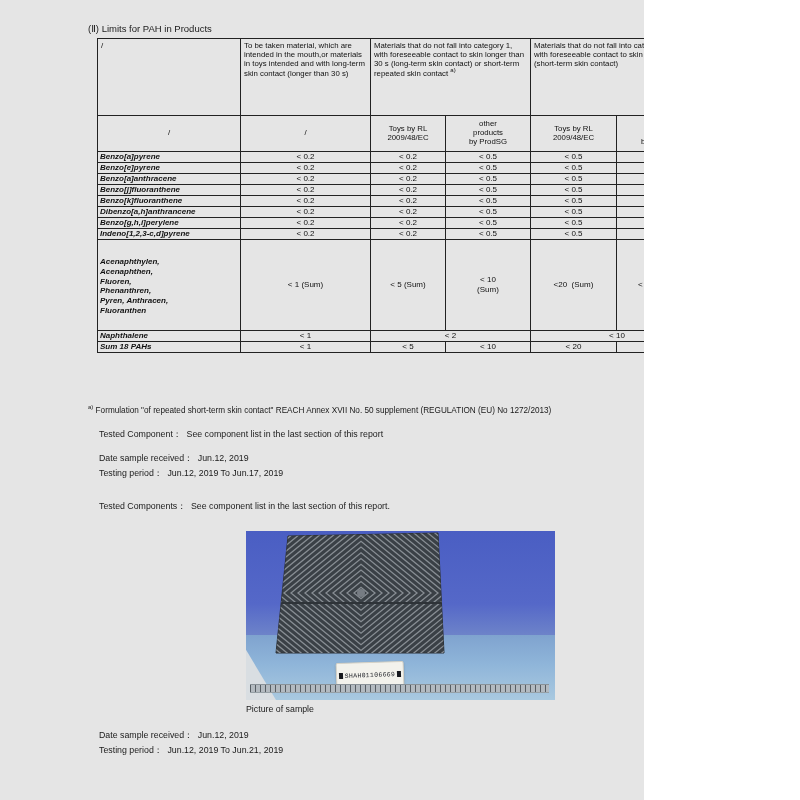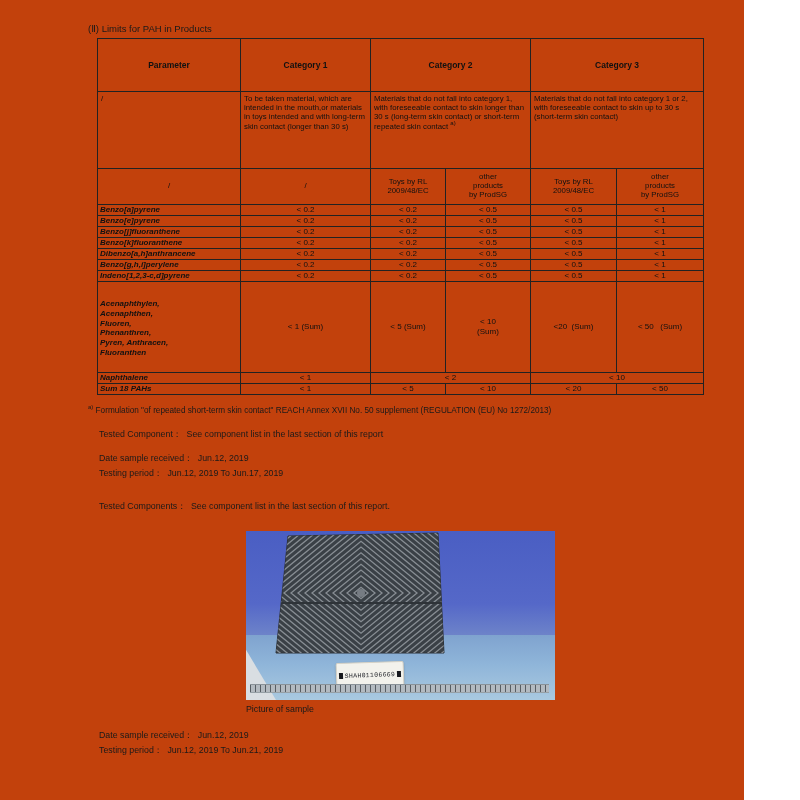--- a/index.html
+++ b/index.html
@@ -1,16 +1,16 @@
 <!DOCTYPE html>
 <html style="--wall: #4a5ec3; --surface: #8fb5d9; --tile: #3a4046; --tile_lines: #878d93; --label_bg: #f3f2ec;"><head>
 <meta charset="utf-8">
 <style>
   html,body{margin:0;padding:0;background:#ffffff;}
-  #page{position:relative;width:744px;height:800px;background:#c2410c;overflow:hidden;
+  #page{position:relative;width:644px;height:800px;background:#e5e5e5;overflow:hidden;
         font-family:"Liberation Sans",sans-serif;color:#1a1a1a;}
 
   .doc-title{position:absolute;left:88px;top:23px;font-size:9.5px;}
 
   table.pah{position:absolute;left:97px;top:38px;width:606px;border-collapse:collapse;
             table-layout:fixed;color:#111;}
   table.pah td{border:1px solid #222;overflow:hidden;}
   tr.h1 td{height:50px;font-size:8.5px;font-weight:bold;text-align:center;vertical-align:middle;}
   tr.desc td{height:72px;font-size:7.8px;line-height:1.18;vertical-align:top;text-align:left;
              padding:2px 3px;}
@@ -58,26 +58,20 @@
   <table class="pah">
     <colgroup>
       <col style="width:143px">
         <col style="width:130px">
         <col style="width:75px">
       <col style="width:85px">
         <col style="width:86px">
         <col style="width:87px">
     </colgroup>
     <tbody id="tb">
-      <tr class="h1">
-        <td>Parameter</td>
-        <td>Category 1</td>
-        <td colspan="2">Category 2</td>
-        <td colspan="2">Category 3</td>
-      </tr>
       <tr class="desc">
         <td>/</td>
         <td>To be taken material, which are intended in the mouth,or materials in toys intended and with long-term skin contact (longer than 30 s)</td>
         <td colspan="2"><span>Materials that do not fall into category 1, with foreseeable contact to skin longer than 30 s (long-term skin contact) or short-term repeated skin contact </span><sup>a)</sup></td>
         <td colspan="2">Materials that do not fall into category 1 or 2, with foreseeable contact to skin up to 30 s (short-term skin contact)</td>
       </tr>
       <tr class="sub">
         <td>/</td>
         <td>/</td>
         <td>Toys by RL
@@ -94,20 +88,28 @@
       <tr class="data">
       <td class="pname">Benzo[a]pyrene</td>
       <td class="val">&lt; 0.2</td>
       <td class="val">&lt; 0.2</td>
       <td class="val">&lt; 0.5</td>
       <td class="val">&lt; 0.5</td>
       <td class="val">&lt; 1</td>
     </tr>
         <tr class="data">
       <td class="pname">Benzo[e]pyrene</td>
+      <td class="val">&lt; 0.2</td>
+      <td class="val">&lt; 0.2</td>
+      <td class="val">&lt; 0.5</td>
+      <td class="val">&lt; 0.5</td>
+      <td class="val">&lt; 1</td>
+    </tr>
+        <tr class="data">
+      <td class="pname">Benzo[a]anthracene</td>
       <td class="val">&lt; 0.2</td>
       <td class="val">&lt; 0.2</td>
       <td class="val">&lt; 0.5</td>
       <td class="val">&lt; 0.5</td>
       <td class="val">&lt; 1</td>
     </tr>
         <tr class="data">
       <td class="pname">Benzo[j]fluoranthene</td>
       <td class="val">&lt; 0.2</td>
       <td class="val">&lt; 0.2</td>

